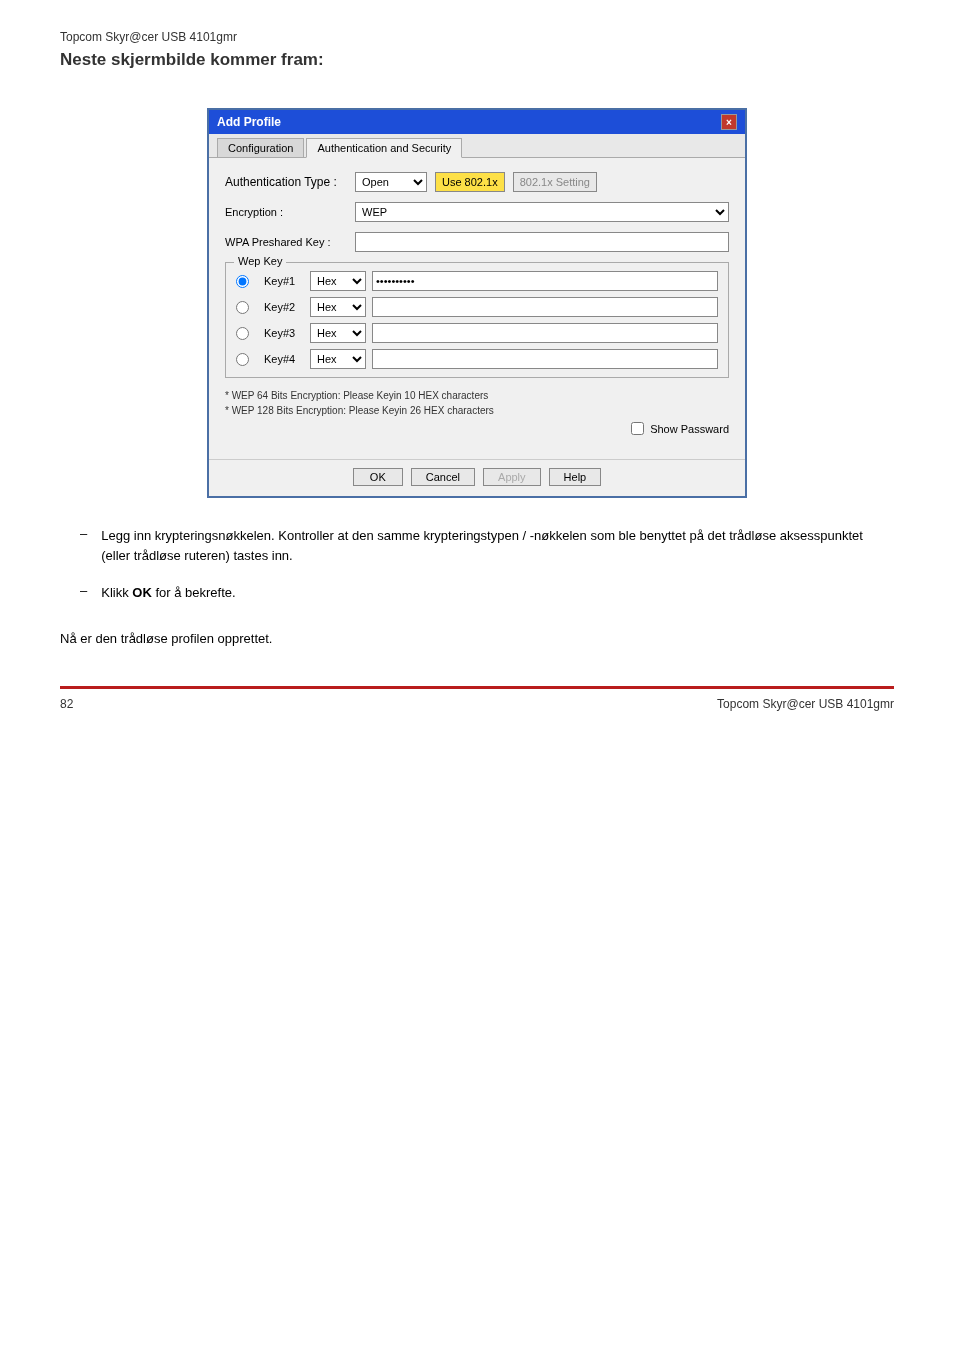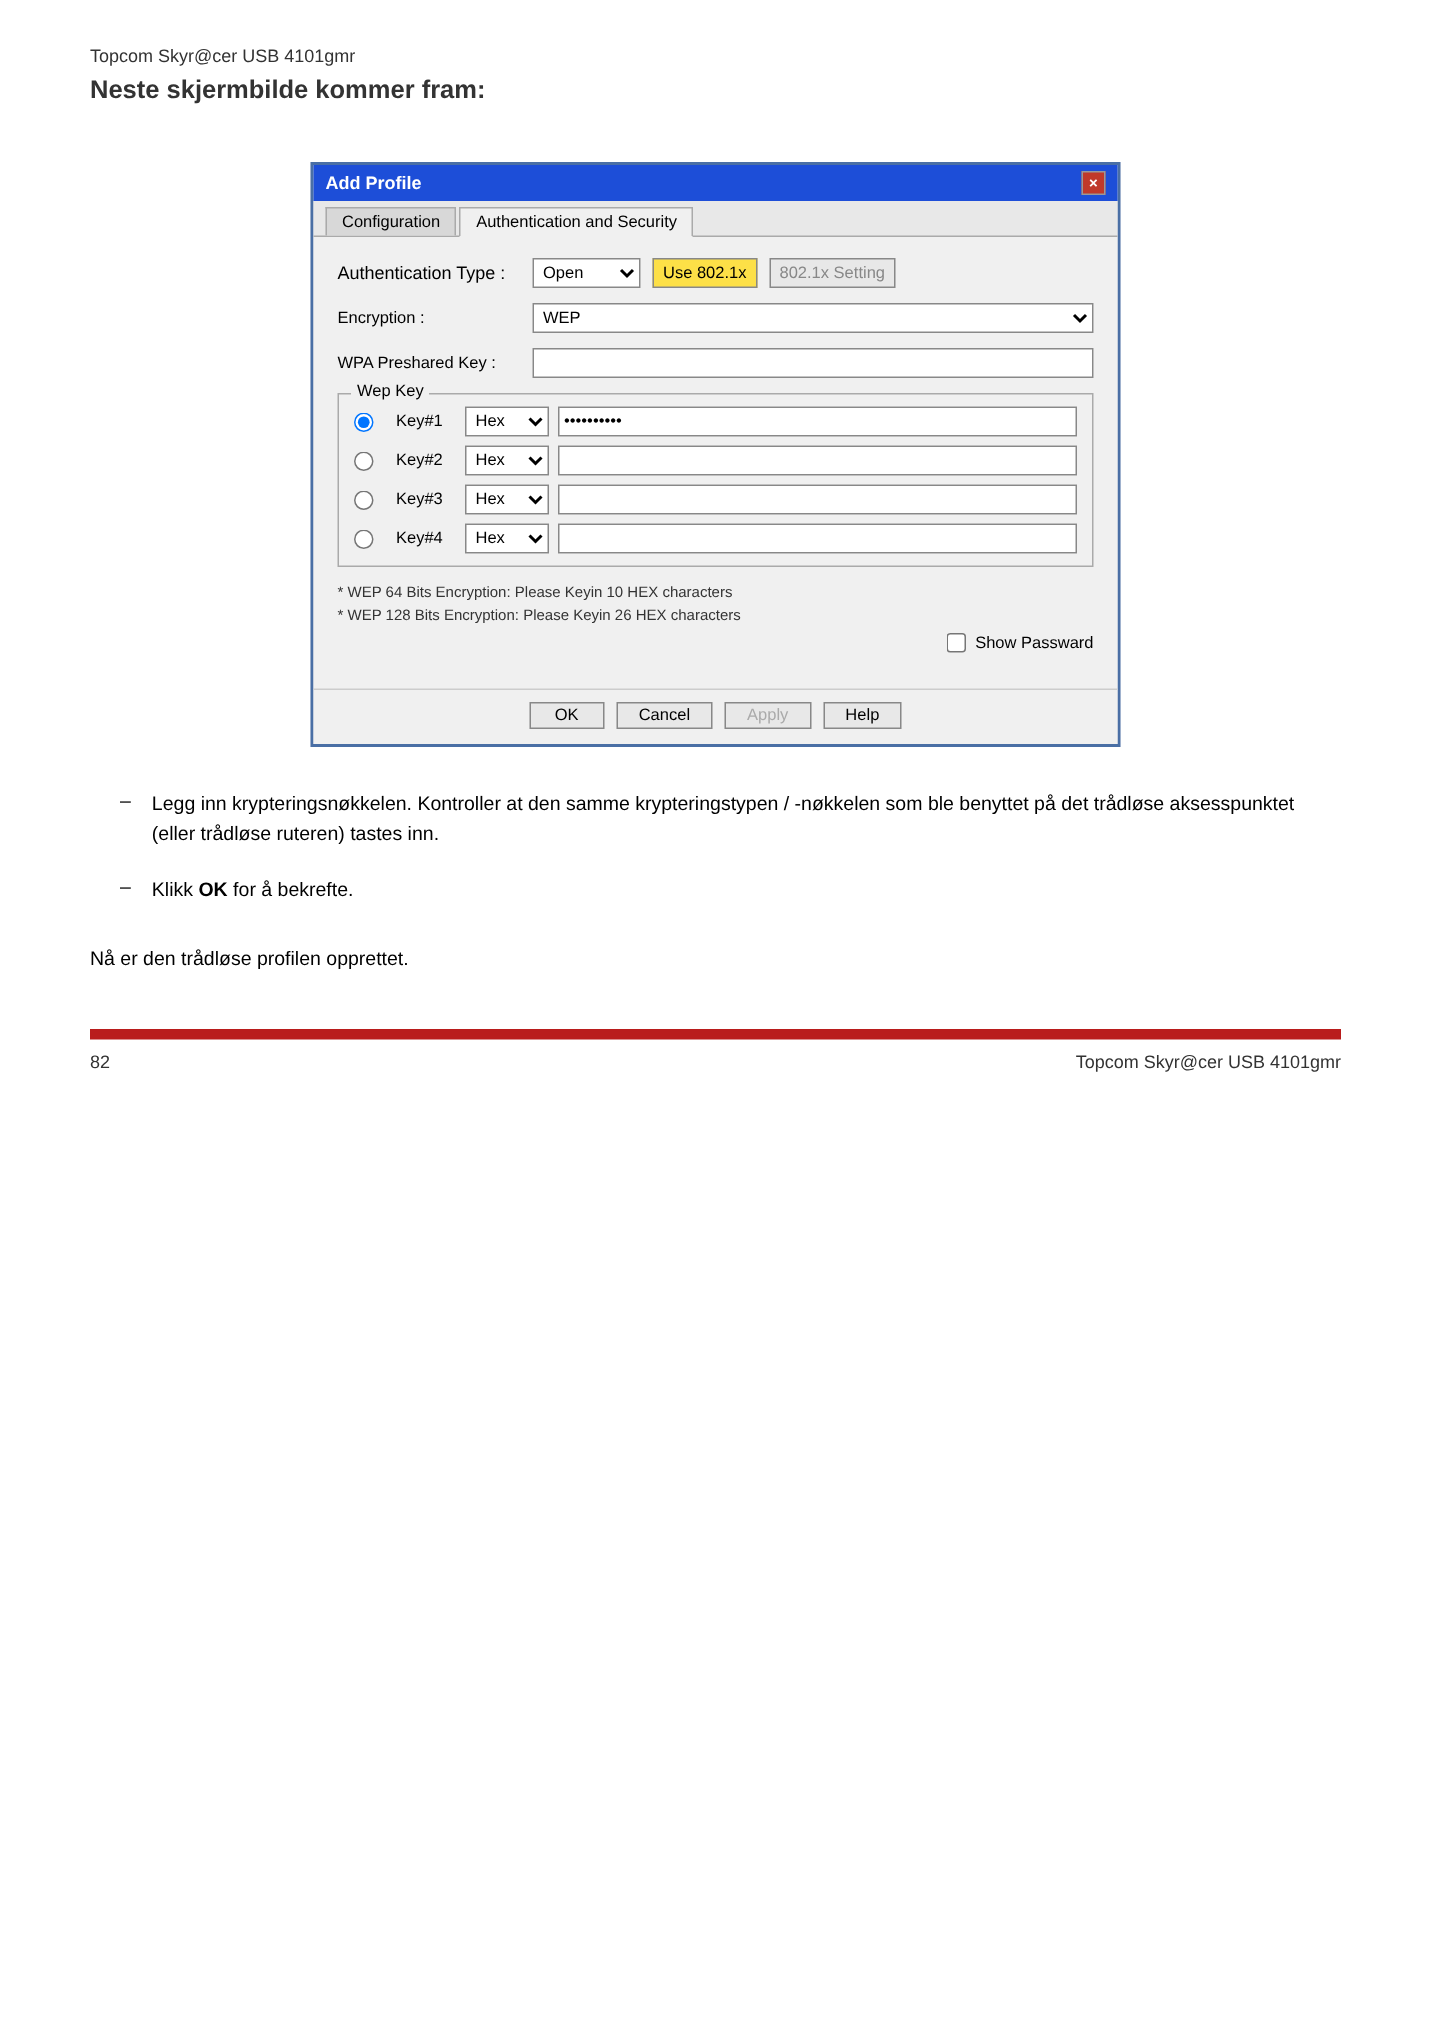--- a/index.html
+++ b/index.html
@@ -311,21 +311,21 @@
       font-size: 13px;
       color: #000;
       margin-bottom: 20px;
     }
 
     
     .page-footer {
       display: flex;
       justify-content: space-between;
       align-items: flex-end;
-      border-top: 7px solid #b91c1c;
+      border-top: 3px solid #b91c1c;
       padding-top: 8px;
       margin-top: 40px;
       font-size: 12px;
       color: #333;
     }
   </style>
 </head>
 <body>
 
 <div class="page-header-top">Topcom Skyr@cer USB 4101gmr</div>

